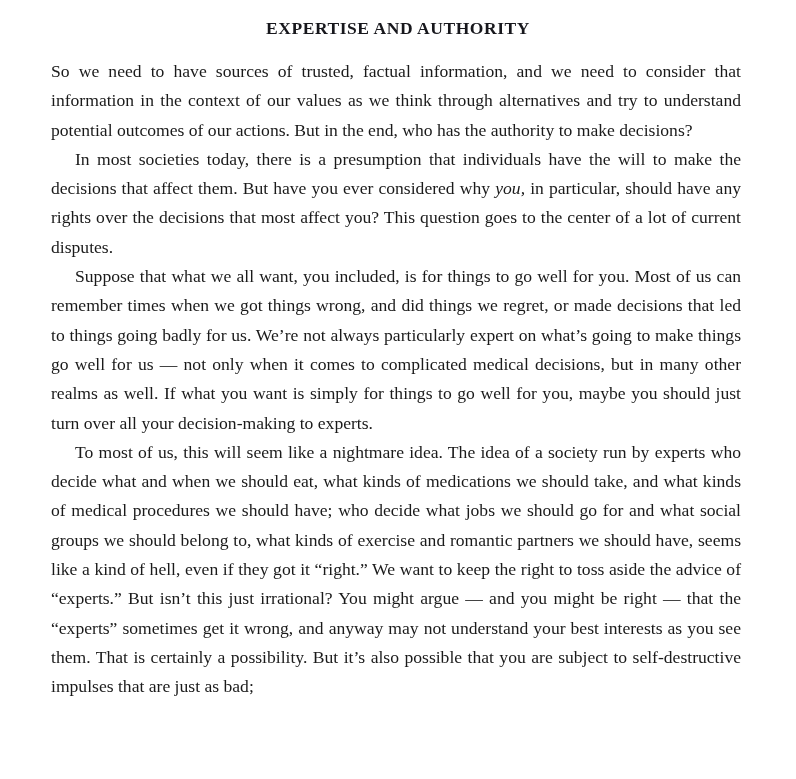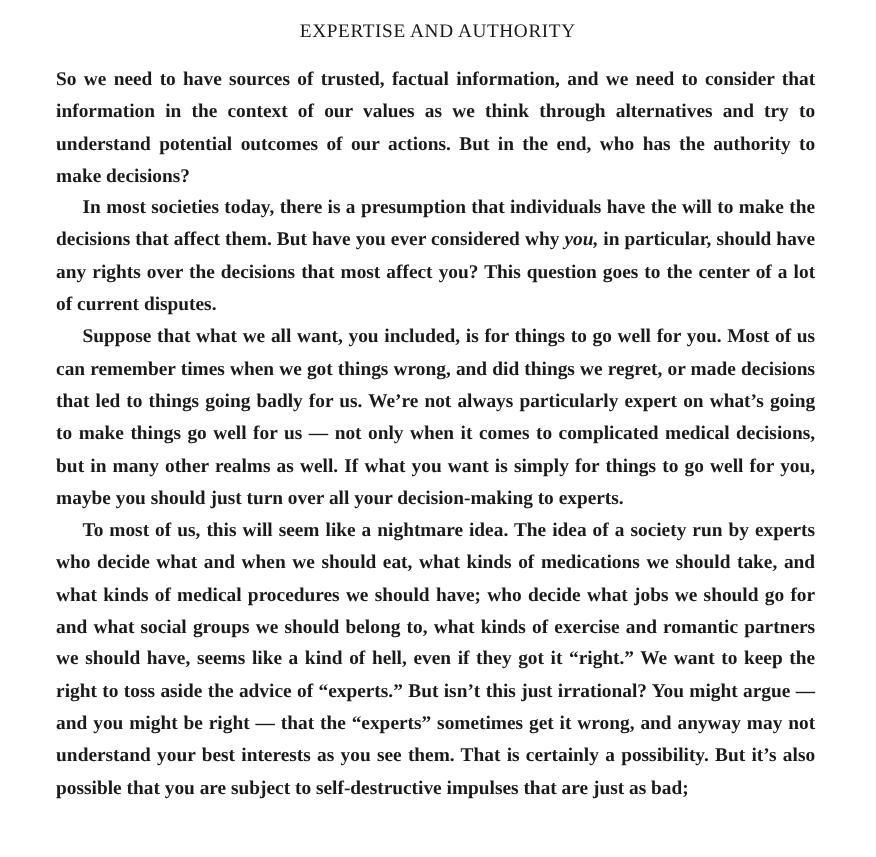--- a/index.html
+++ b/index.html
@@ -23,38 +23,38 @@
     position: absolute;
     top: 17px;
     left: 0;
     width: 796px;
     text-align: center;
     font-size: 17.5px;
     letter-spacing: 0.55px;
     line-height: 22px;
     color: #17171c;
     white-space: nowrap;
+    font-weight: bold;
   }
   .body-col {
     position: absolute;
     top: 57px;
     left: 51px;
     width: 690px;
   }
   p.para {
     margin: 0;
     font-size: 17.6px;
     line-height: 29.3px;
     text-align: justify;
     text-justify: inter-word;
     -webkit-hyphens: none;
     hyphens: none;
     color: #1a1a1a;
     text-indent: 0;
-    font-weight: bold;
   }
   p.para.indent {
     text-indent: 24px;
   }
   p.para:last-child {
     text-align: justify;
   }
   i.em {
     font-style: italic;
   }

